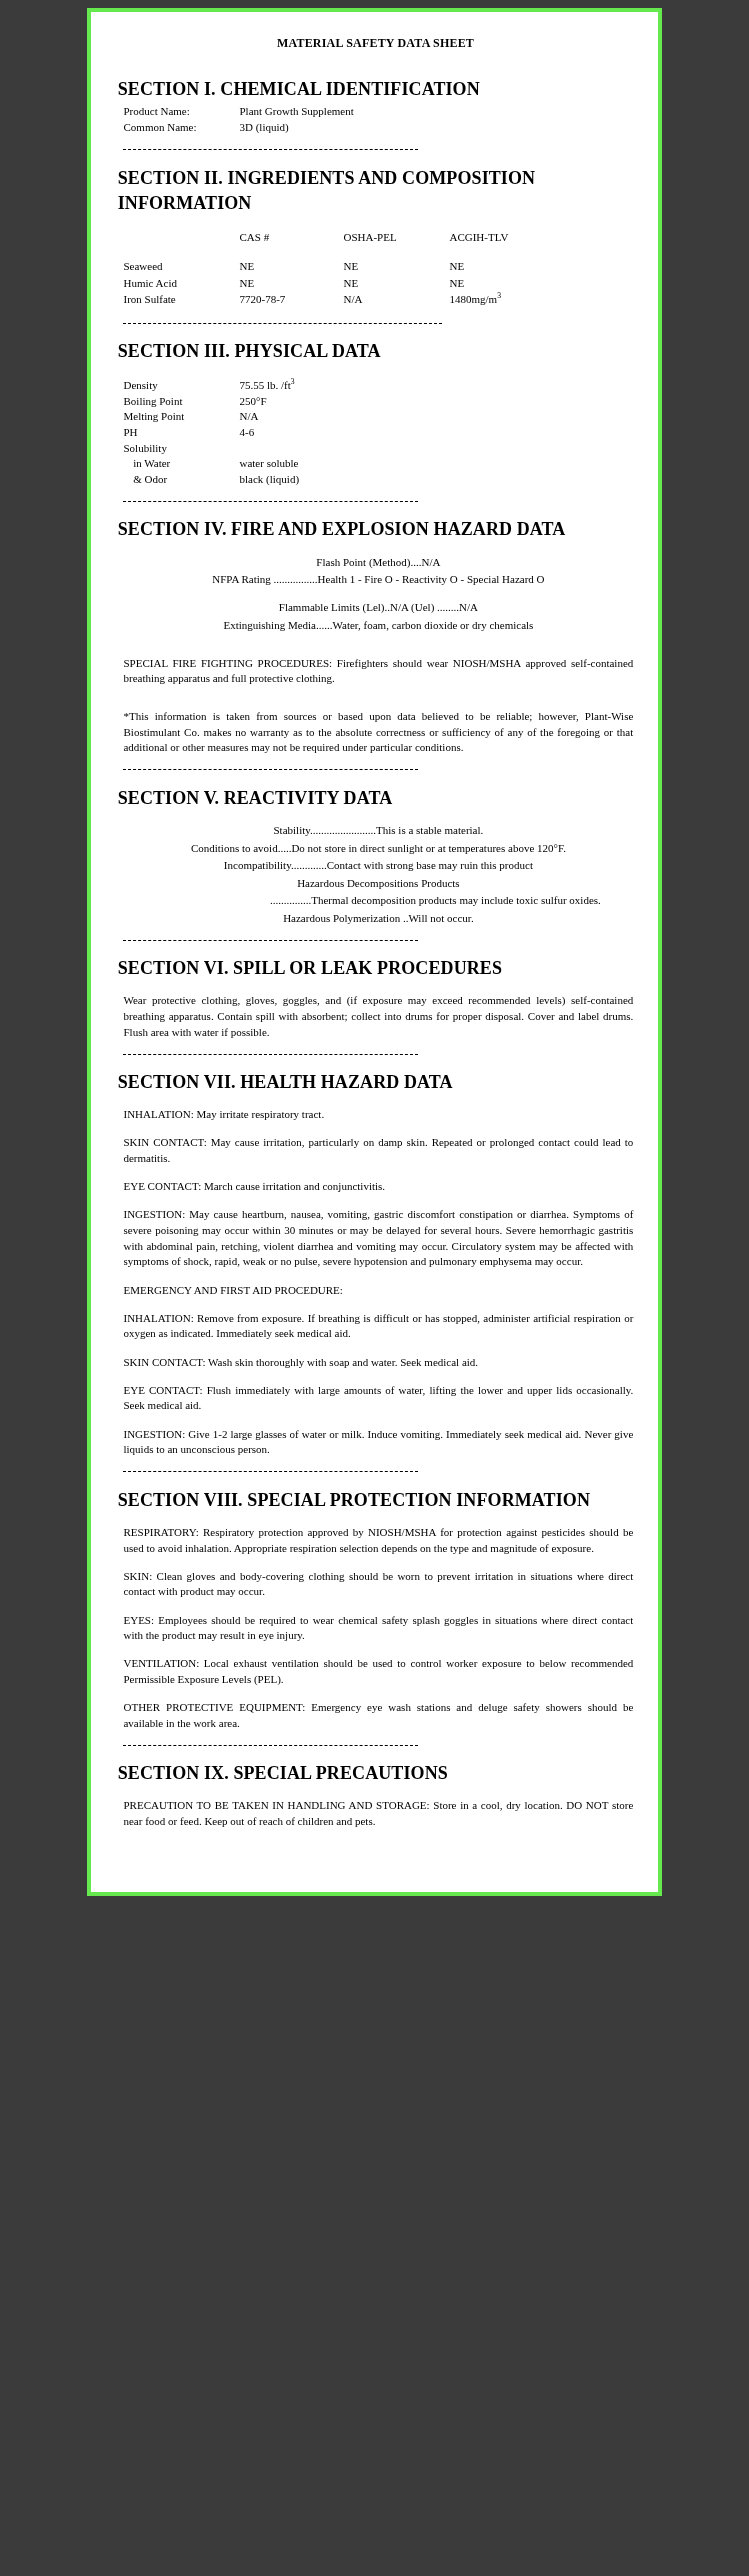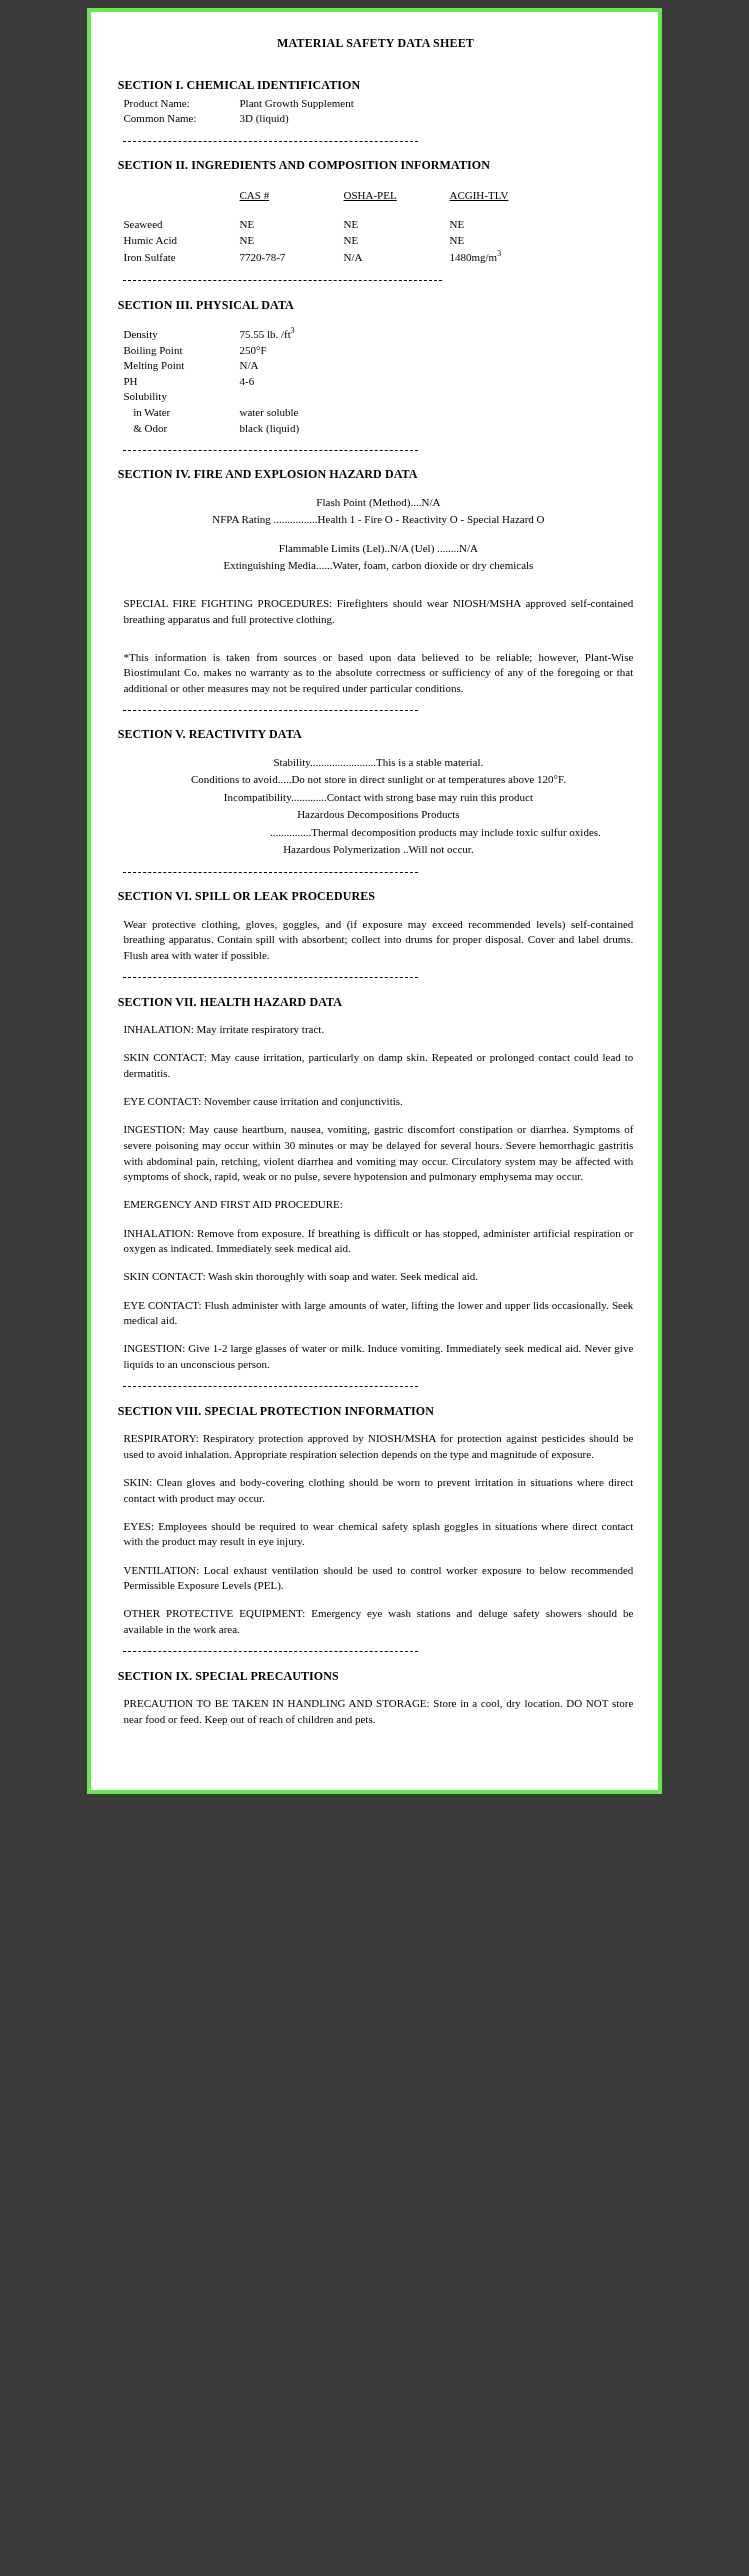--- a/index.html
+++ b/index.html
@@ -30,21 +30,21 @@
   }
   .doc-title {
     text-align: center;
     font-weight: bold;
     font-size: 12px;
     letter-spacing: 0.2px;
     margin: 5.8px 0 25px 0;
   }
   .section-head {
     font-weight: bold;
-    font-size: 12px;
+    font-size: 18px;
     margin: 0 0 1.9px 0;
     letter-spacing: 0.1px;
   }
   .spacer-sm { height: 9.7px; }
   .spacer-lg { height: 21px; }
   .rule {
     border: 0;
     border-top: 1.9px dashed #000;
     width: 295px;
     margin: 13.5px 0 15.5px 5.8px;
@@ -53,21 +53,20 @@
   .rule.wide { width: 319px; }
   
   table.ing {
     border-collapse: collapse;
     margin: 13.5px 0 0 5.8px;
     font-size: 11px;
   }
   table.ing th {
     text-align: left;
     font-weight: normal;
-    text-decoration: underline;
     padding: 0 0 13.5px 0;
   }
   table.ing td { padding: 0 16px 1px 0; vertical-align: top; }
   table.ing .c-name  { width: 116px; }
   table.ing .c-cas   { width: 104px; }
   table.ing .c-osha  { width: 106px; }
   table.ing .c-acgih { width: 106px; }
   
   .phys { margin: 13.5px 0 0 5.8px; }
   .phys-row { display: flex; }
@@ -216,26 +215,26 @@
         <p class="body">Wear protective clothing, gloves, goggles, and (if exposure may exceed recommended levels) self-contained breathing apparatus.  Contain spill with absorbent; collect into drums for proper disposal.  Cover and label drums.  Flush area with water if possible.</p>
       </div>
 
       <hr class="rule">
 
       <div>
         <div class="section-head">SECTION VII.  HEALTH HAZARD DATA</div>
         <div class="spacer-sm"></div>
         <p class="body">INHALATION:  May irritate respiratory tract.</p>
         <p class="body">SKIN CONTACT:  May cause irritation, particularly on damp skin.  Repeated or prolonged contact could lead to dermatitis.</p>
-        <p class="body">EYE CONTACT:  November cause irritation and conjunctivitis.</p>
+        <p class="body">EYE CONTACT:  March cause irritation and conjunctivitis.</p>
         <p class="body">INGESTION:  May cause heartburn, nausea, vomiting, gastric discomfort constipation or diarrhea. Symptoms of severe poisoning may occur within 30 minutes or may be delayed for several hours.  Severe hemorrhagic gastritis with abdominal pain, retching, violent diarrhea and vomiting may occur.  Circulatory system may be affected with symptoms of shock, rapid, weak or no  pulse, severe hypotension and pulmonary emphysema may occur.</p>
         <p class="body">EMERGENCY AND FIRST AID PROCEDURE:</p>
         <p class="body">INHALATION:  Remove from exposure.  If breathing is difficult or has stopped, administer artificial respiration or oxygen as indicated.  Immediately seek medical aid.</p>
         <p class="body">SKIN CONTACT:  Wash skin thoroughly with soap and water.  Seek medical aid.</p>
-        <p class="body">EYE CONTACT:  Flush administer with large amounts of water, lifting the lower and upper lids occasionally.  Seek medical aid.</p>
+        <p class="body">EYE CONTACT:  Flush immediately with large amounts of water, lifting the lower and upper lids occasionally.  Seek medical aid.</p>
         <p class="body">INGESTION:  Give 1-2 large glasses of water or milk.  Induce vomiting.  Immediately seek medical aid.  Never give liquids to an unconscious person.</p>
       </div>
 
       <hr class="rule">
 
       <div>
         <div class="section-head">SECTION VIII.  SPECIAL PROTECTION INFORMATION</div>
         <div class="spacer-sm"></div>
         <p class="body">RESPIRATORY:    Respiratory  protection  approved  by  NIOSH/MSHA  for  protection against pesticides should be used to avoid inhalation.  Appropriate respiration selection depends on the type and magnitude of exposure.</p>
         <p class="body">SKIN:  Clean gloves and  body-covering clothing should be worn to prevent irritation in situations where direct contact with product may occur.</p>

